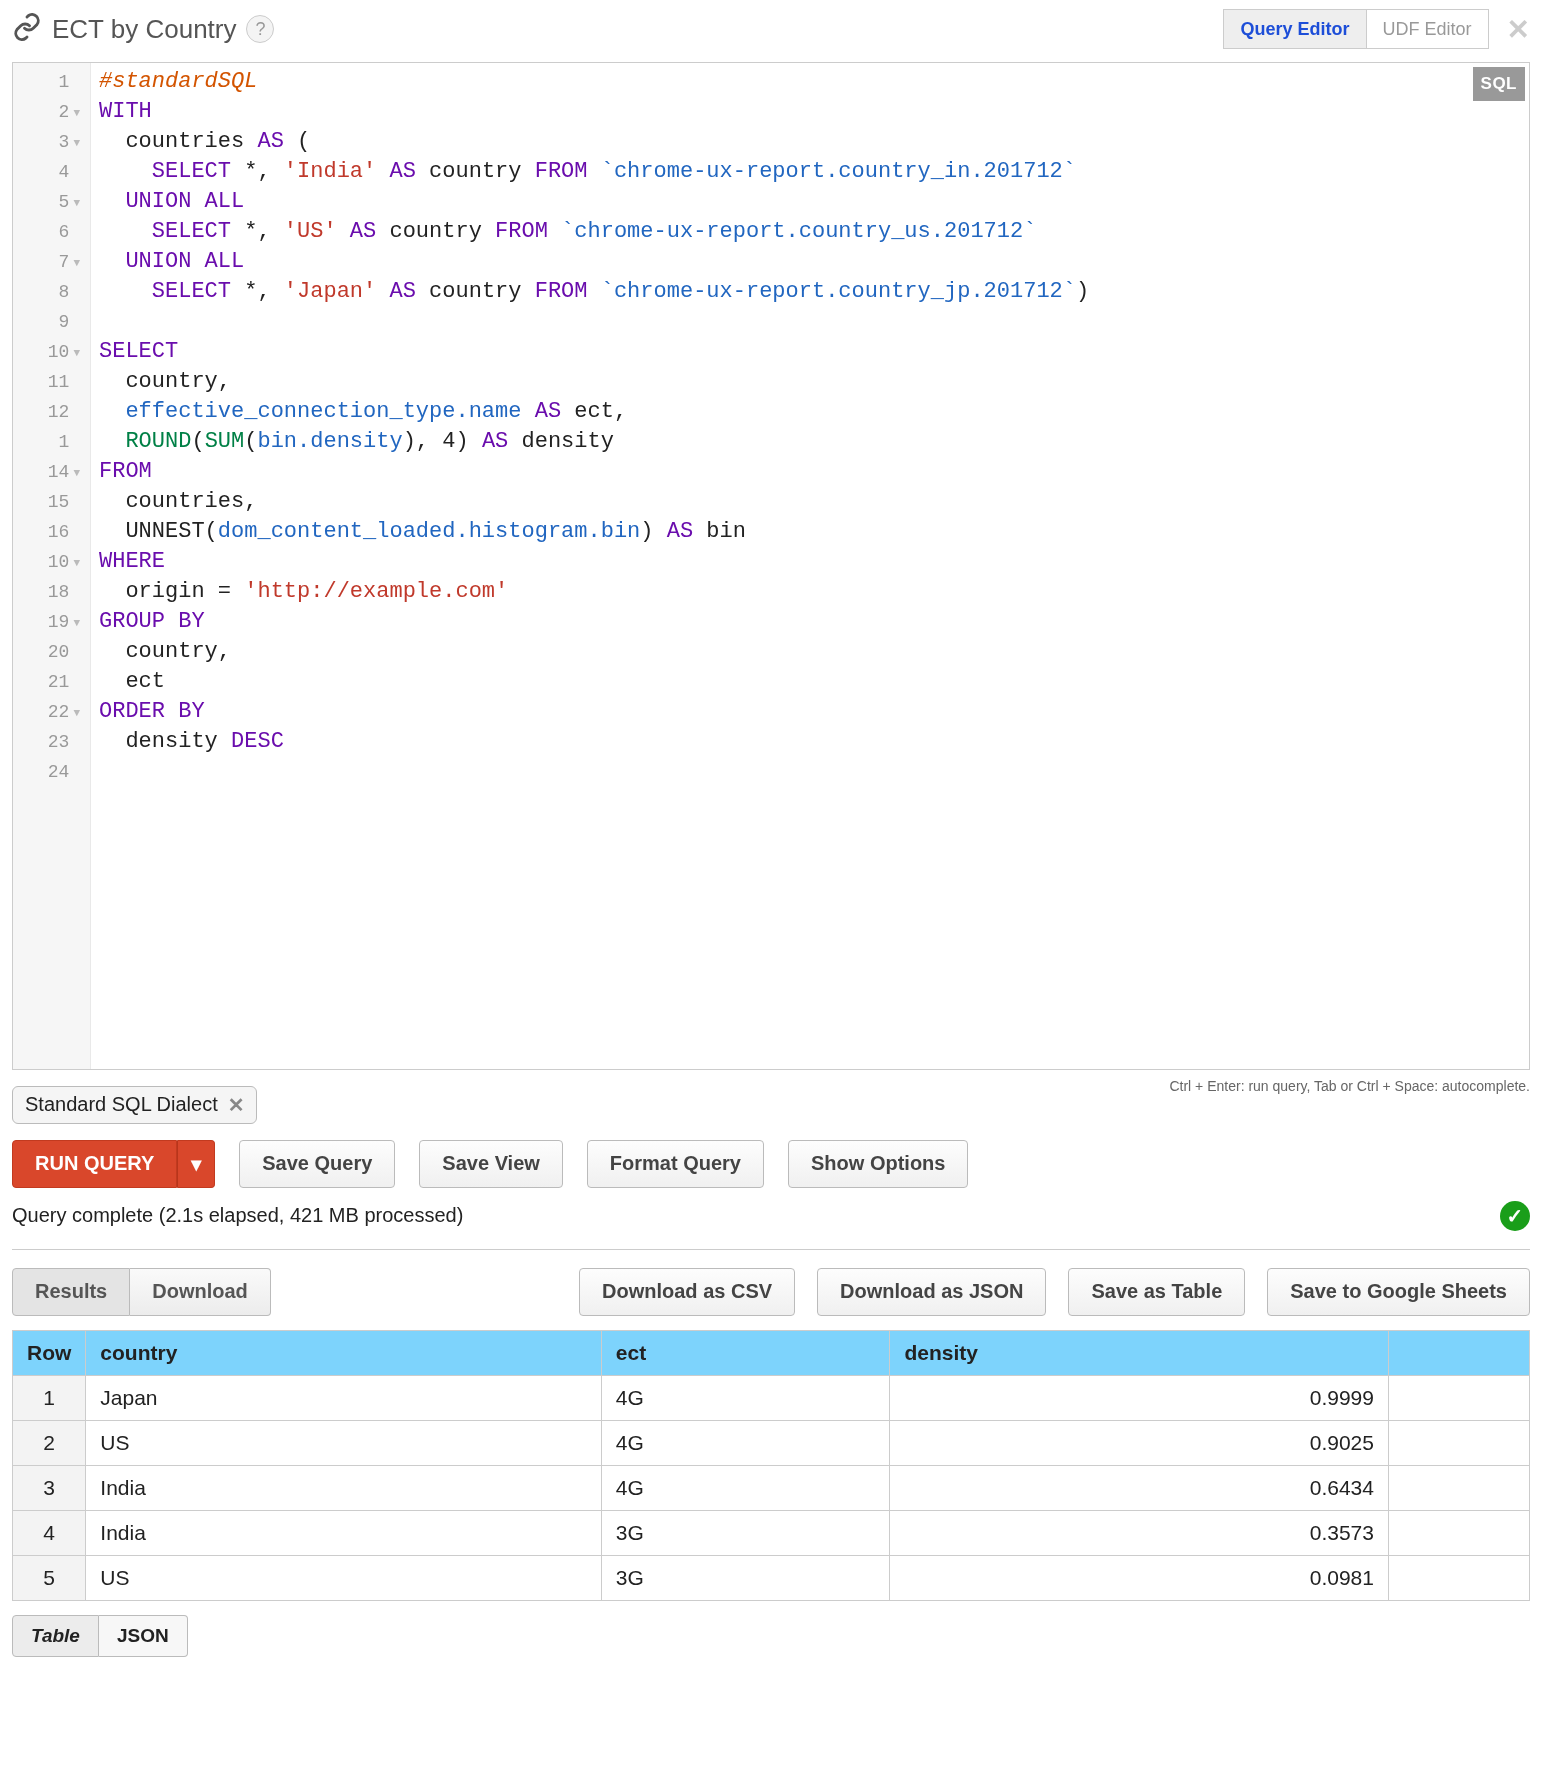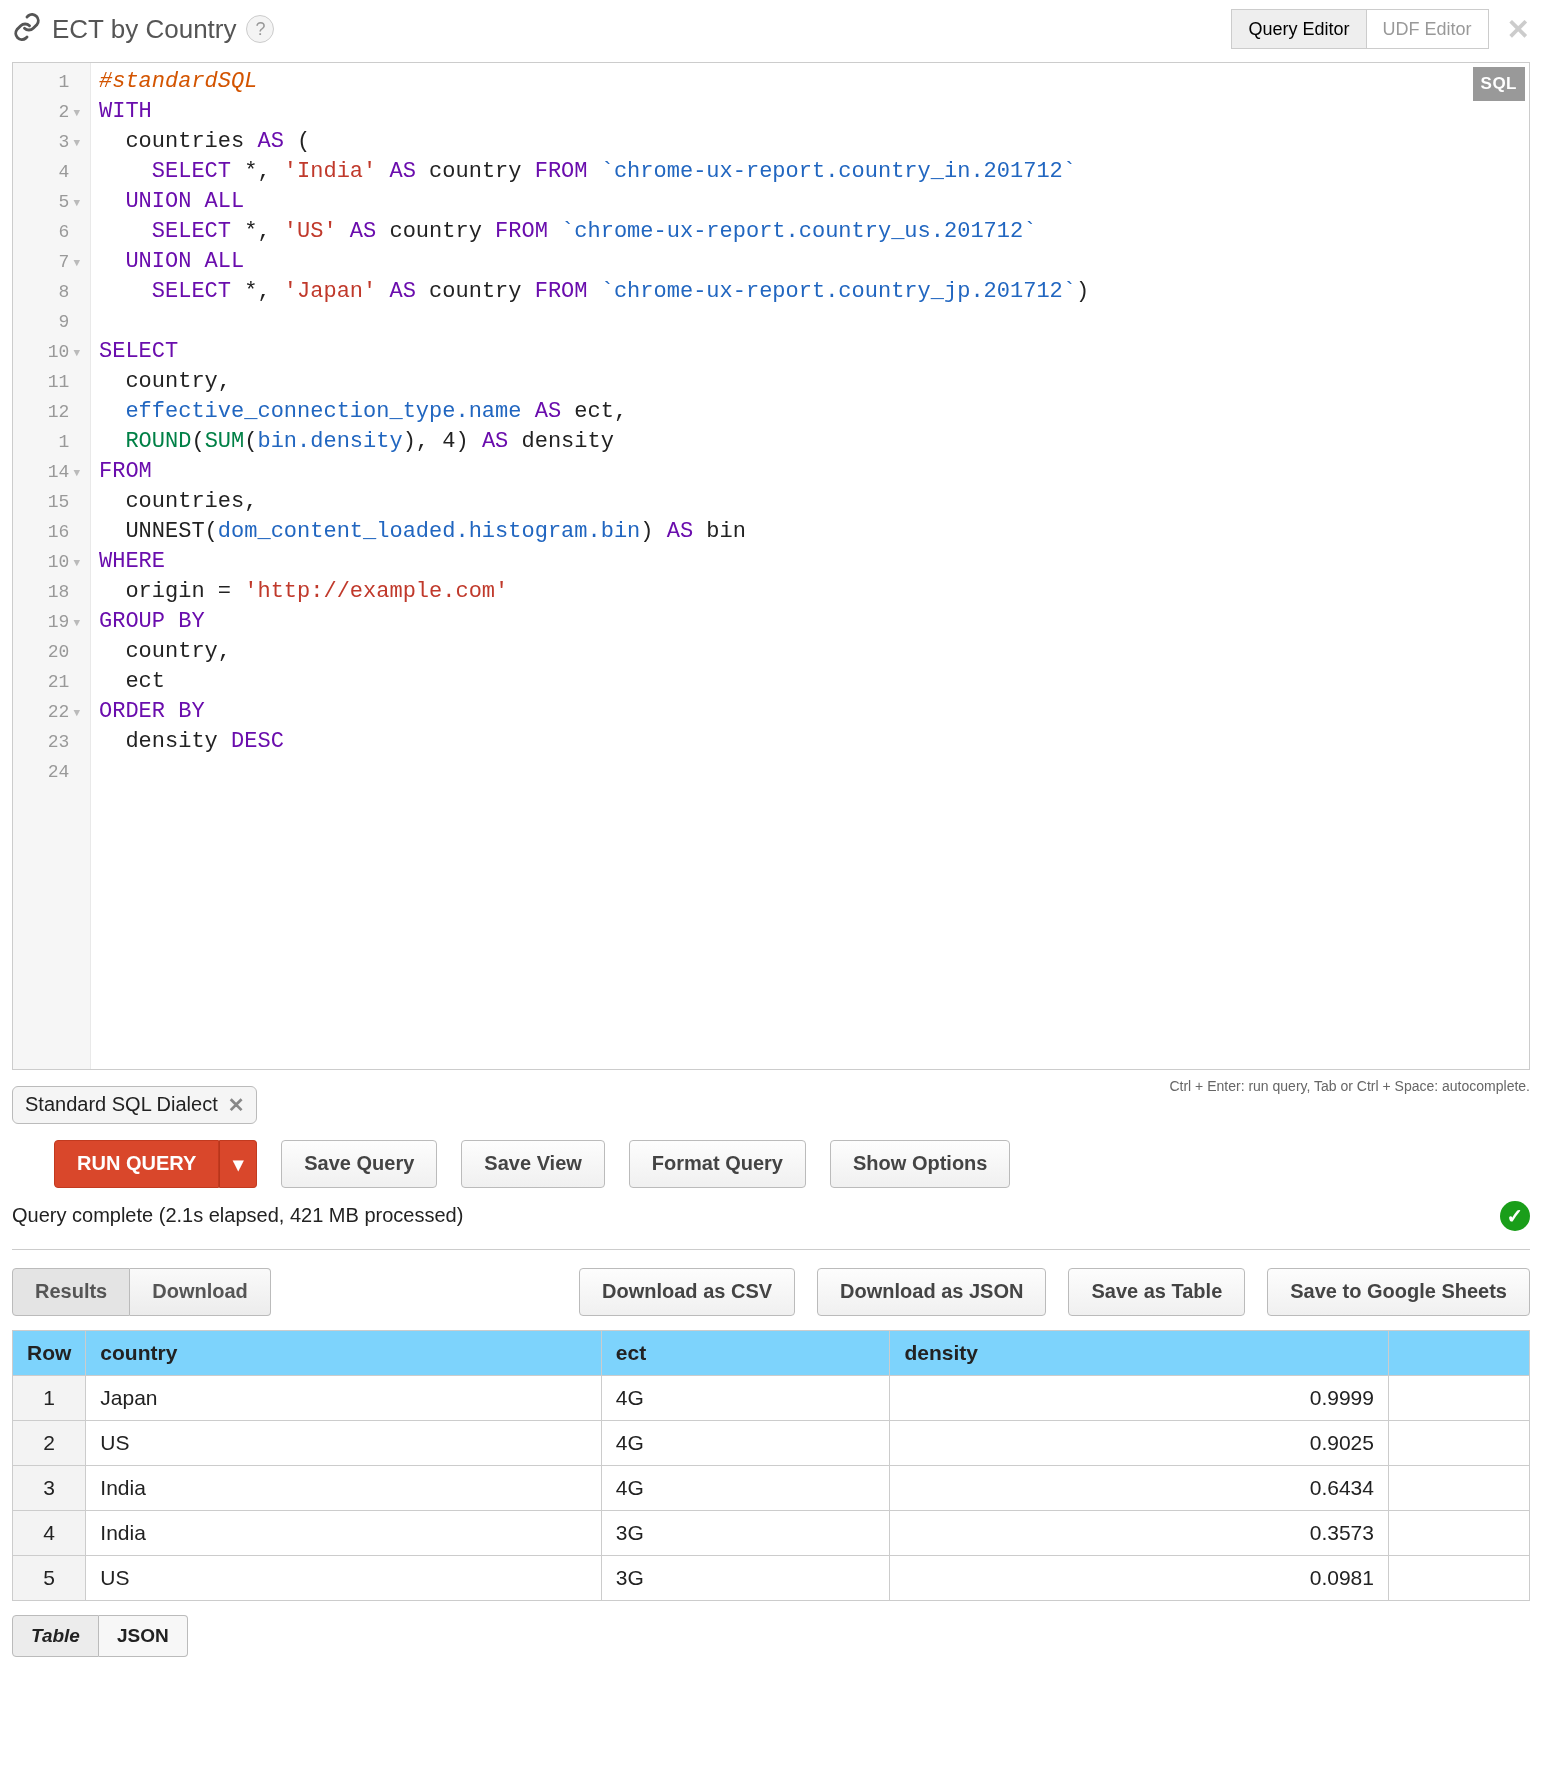--- a/index.html
+++ b/index.html
@@ -48,21 +48,21 @@
   .editor-tab {
     padding: 0 16px;
     display: flex; align-items: center;
     font-size: 18px;
     background: #fff;
     color: #999;
     border-left: 1px solid #ccc;
     cursor: pointer;
   }
   .editor-tab:first-child { border-left: none; }
-  .editor-tab.active { background: #eee; color: #000000; font-weight: 400; }
+  .editor-tab.active { background: #eee; color: #1d4ed8; font-weight: 700; }
   .close-btn {
     margin-left: 18px;
     color: #ccc;
     font-size: 28px;
     font-weight: bold;
     cursor: pointer;
   }
 
   
   .editor {
@@ -132,21 +132,20 @@
     font-size: 20px;
     margin-top: -22px;
   }
   .chip-x { color:#888; font-weight:bold; }
 
   .toolbar {
     display: flex;
     gap: 24px;
     margin-top: 16px;
     align-items: stretch;
-    margin-left: 42px;
   }
   .run-group { display:flex; }
   .btn {
     border: 1px solid #bbb;
     background: linear-gradient(#fdfdfd,#f0f0f0);
     border-radius: 4px;
     padding: 0 22px;
     height: 48px;
     display:flex; align-items:center;
     font-size: 20px;

